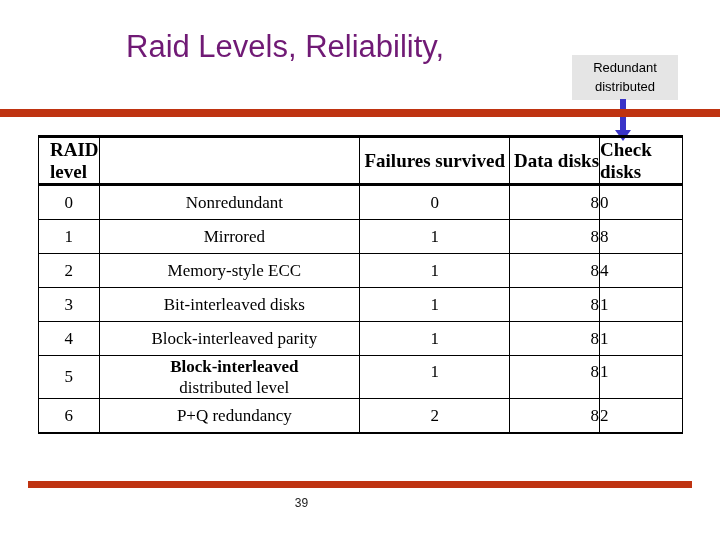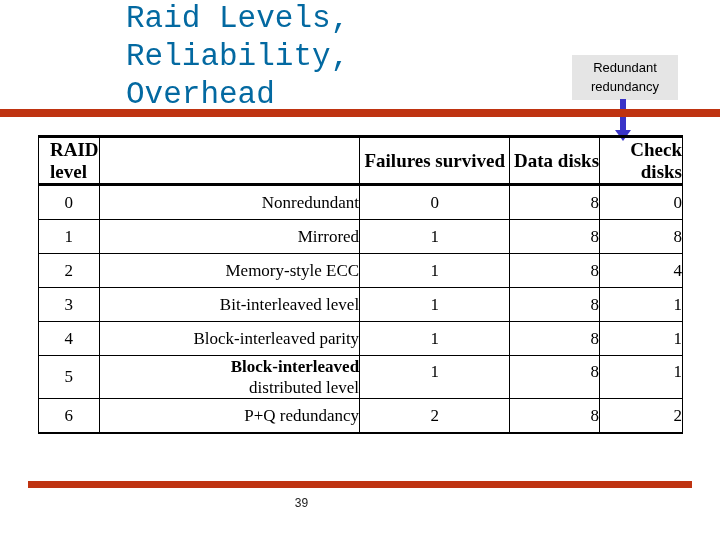--- a/index.html
+++ b/index.html
@@ -13,24 +13,24 @@
   .slide{position:absolute;inset:0;width:720px;height:540px;}
 
   
   .logo{
     position:absolute;left:45px;top:22px;width:72px;height:74px;
   }
   .logo svg{display:block;width:72px;height:74px;}
 
   
   .title{
-    position:absolute;left:126px;top:0;width:430px;
-    color:#0369a1;
+    position:absolute;left:126px;top:28px;width:430px;
+    color:#701a75;
     font-size:31px;line-height:38px;
-    font-family:Liberation Mono, monospace;
+    font-family:Liberation Sans, sans-serif;
     font-weight:400;
     letter-spacing:0px;
   }
   .title .l2{display:block;}
 
   
   .callout{
     position:absolute;left:572px;top:55px;width:106px;height:45px;
     background:#e5e5e5;
     color:#000000;
@@ -103,48 +103,47 @@
     border-bottom:1px solid #000;
   }
   table.raid tbody tr:last-child{
     border-bottom:2px solid #000;
   }
   table.raid tbody td{
     height:33px;
     font-size:17px;
   }
   .c-lvl{width:34px;text-align:center;}
-  .c-name{width:270px;text-align:right;padding-left:10px !important;}
+  .c-name{width:270px;text-align:center;padding-left:10px !important;}
   .c-fail{width:160px;text-align:center;}
   .c-data{width:95px;text-align:right;}
-  .c-chk{width:86px;text-align:right;}
+  .c-chk{width:86px;text-align:left;}
 
   th.c-lvl, th.c-name{text-align:left;}
   th.c-lvl{padding-left:10px !important;}
   th.c-name{padding-left:0 !important;}
   th.hdr-left{
     text-align:left;padding-left:11px !important;
   }
   .twoline{line-height:21px;}
   td.tall{height:55px;vertical-align:middle;}
 </style>
 </head>
 <body>
 
 <div class="slide">
 
 
   <div class="title">
     <span class="l1">Raid Levels, Reliability,</span>
-    <span class="l2">Overhead</span>
   </div>
 
   <div class="callout">
     <span>Redundant</span>
-    <span>redundancy</span>
+    <span>distributed</span>
   </div>
   <div class="arrow-shaft"></div>
   <div class="arrow-head"></div>
 
   <div class="rule-top"></div>
   <div class="rule-bottom"></div>
 
   <div class="tablewrap">
     <table class="raid">
       <thead>
@@ -173,21 +172,21 @@
           </tr>
           <tr>
             <td class="c-lvl">2</td>
             <td class="c-name">Memory-style ECC</td>
             <td class="c-fail">1</td>
             <td class="c-data">8</td>
             <td class="c-chk">4</td>
           </tr>
           <tr>
             <td class="c-lvl">3</td>
-            <td class="c-name">Bit-interleaved level</td>
+            <td class="c-name">Bit-interleaved disks</td>
             <td class="c-fail">1</td>
             <td class="c-data">8</td>
             <td class="c-chk">1</td>
           </tr>
           <tr>
             <td class="c-lvl">4</td>
             <td class="c-name">Block-interleaved parity</td>
             <td class="c-fail">1</td>
             <td class="c-data">8</td>
             <td class="c-chk">1</td>

